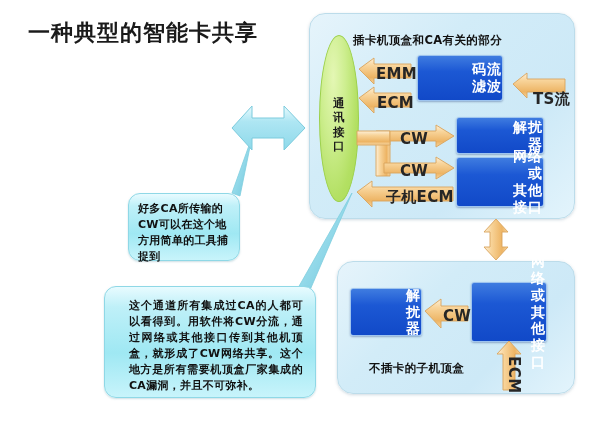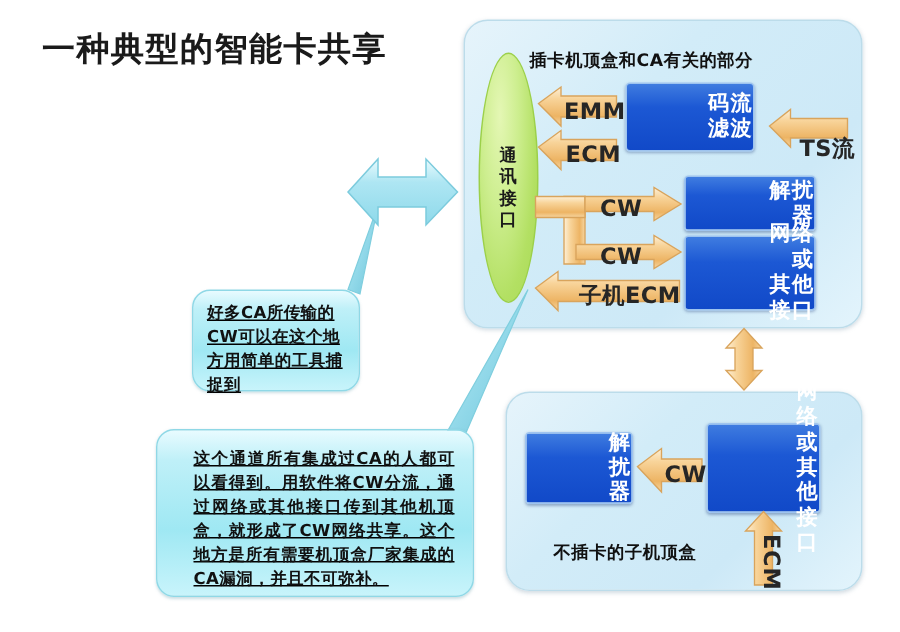--- a/index.html
+++ b/index.html
@@ -56,21 +56,20 @@
   }
 
   
   .callout {
     position: absolute;
     border-radius: 12px;
     background: linear-gradient(to bottom, #e8fbff 0%, #bff0f8 18%, #9fe8f3 60%, #c8f4fb 100%);
     border: 1px solid #8fd8e6;
     box-shadow: 0 1px 2px rgba(110,160,175,0.35);
     box-sizing: border-box;
-    text-decoration: underline;
   }
   .callout .txt {
     font-size: 11px;
     font-weight: bold;
     color: #111111;
     line-height: 1.45;
     letter-spacing: 0.3px;
   }
   #callout-1 {
     left: 128px;

